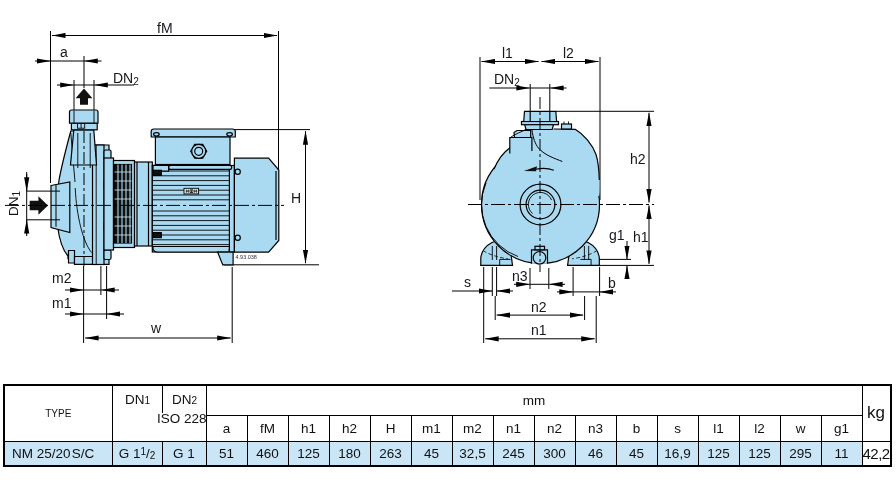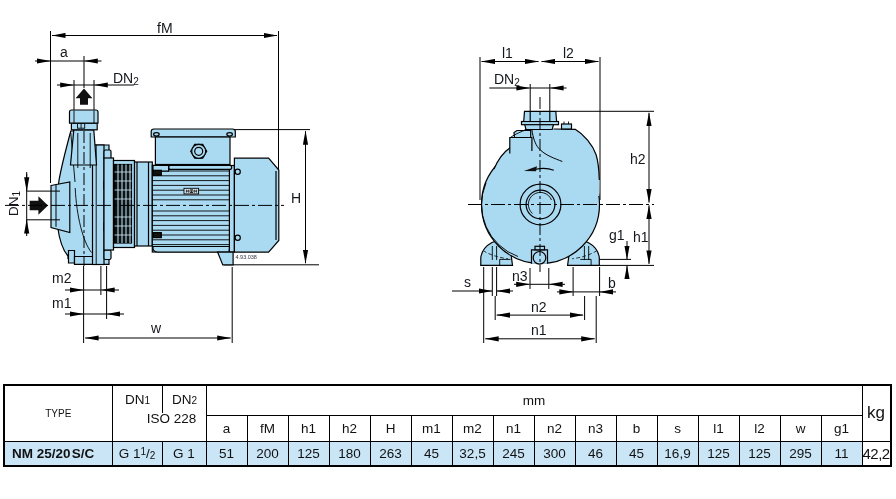--- a/index.html
+++ b/index.html
@@ -407,21 +407,21 @@
 
 <tbody>
         <tr style="height:30px">
 
 <td rowspan="2" style="font-size:10px">TYPE</td>
 
 <td colspan="2" rowspan="2" style="position:relative;vertical-align:top">
 <div style="position:absolute;left:49.5px;top:0;width:1px;height:27px;background:#000"></div>
 <div style="position:absolute;left:0;top:6px;width:50px;text-align:center">DN<span style="font-size:10px">1</span></div>
 <div style="position:absolute;left:50px;top:6px;width:44px;text-align:center">DN<span style="font-size:10px">2</span></div>
-<div style="position:absolute;left:12px;top:25px;width:94px;text-align:center">ISO 228</div>
+<div style="position:absolute;left:0;top:25px;width:94px;text-align:right">ISO 228</div>
 </td>
 
 <td colspan="16">mm</td>
 
 <td rowspan="2" style="font-size:17px">kg</td>
 </tr>
 
 <tr style="height:26px">
 <td>a</td>
           <td>fM</td>
@@ -435,25 +435,25 @@
           <td>n3</td>
           <td>b</td>
           <td>s</td>
           <td>l1</td>
           <td>l2</td>
           <td>w</td>
           <td>g1</td>
 </tr>
 
 <tr style="height:25px">
-<td class="blue" style="text-align:left;padding-left:7px;font-weight:bold">NM 25/20 S/C</td>
+<td class="blue" style="text-align:left;padding-left:7px;font-weight:normal">NM 25/20 S/C</td>
 <td class="blue">G 1<span style="font-size:10px;vertical-align:3px">1</span>/<span style="font-size:10px;vertical-align:-1px">2</span></td>
 <td class="blue">G 1</td>
 <td class="blue">51</td>
-          <td class="blue">200</td>
+          <td class="blue">460</td>
           <td class="blue">125</td>
           <td class="blue">180</td>
           <td class="blue">263</td>
           <td class="blue">45</td>
           <td class="blue">32,5</td>
           <td class="blue">245</td>
           <td class="blue">300</td>
           <td class="blue">46</td>
           <td class="blue">45</td>
           <td class="blue">16,9</td>

